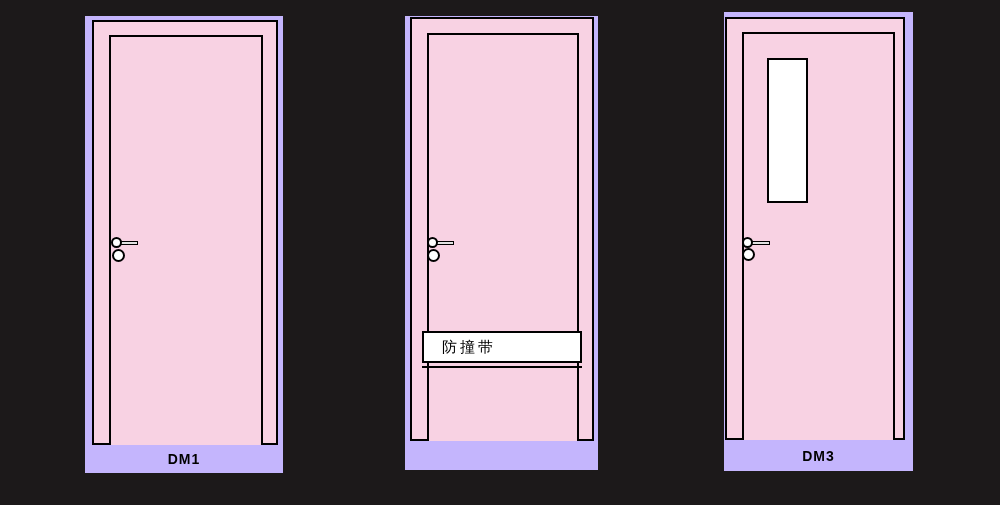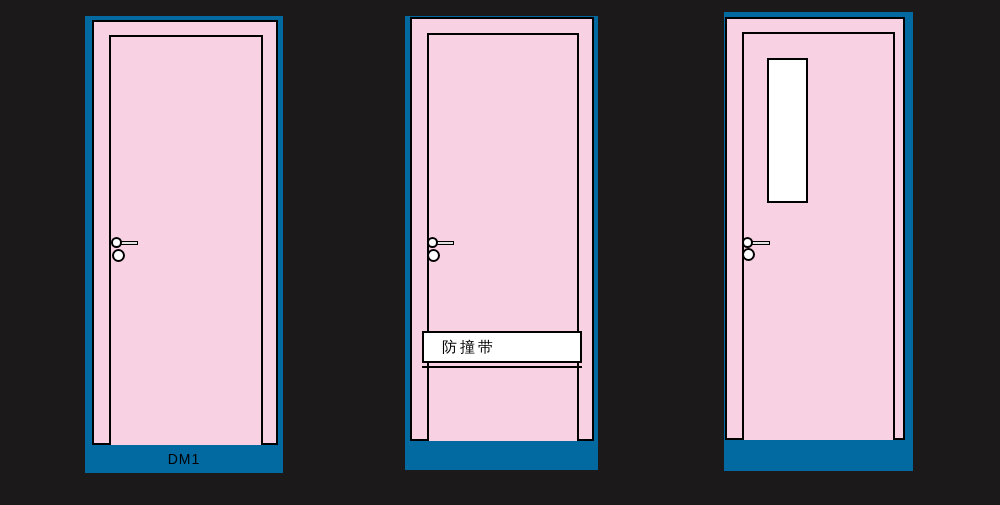--- a/index.html
+++ b/index.html
@@ -1,24 +1,24 @@
 <!DOCTYPE html>
 <html><head>
 <meta charset="utf-8">
 <style>
   html,body{margin:0;padding:0;background:#1c191a;}
   #canvas{
     position:relative;width:1000px;height:505px;background:#1c191a;
     overflow:hidden;font-family:"Liberation Sans",sans-serif;
   }
-  .door-card{position:absolute;background:#0369a1;}
+  .door-card{position:absolute;background:#c4b5fd;}
   .frame{position:absolute;background:#f8d2e3;border:2px solid #000;box-sizing:border-box;}
   .leaf{position:absolute;background:#f8d2e3;border:2px solid #000;border-bottom:none;box-sizing:border-box;}
   .label-strip{position:absolute;left:0;right:0;display:flex;align-items:center;justify-content:center;}
-  .label-strip span{font-weight:normal;font-size:14px;color:#000;letter-spacing:1px;}
+  .label-strip span{font-weight:bold;font-size:14px;color:#000;letter-spacing:1px;}
   
   .ring{position:absolute;width:11px;height:11px;border:2px solid #000;border-radius:50%;
         background:#fff;box-sizing:border-box;}
   .bar{position:absolute;width:22px;height:4px;border:1px solid #000;background:#e2e2e2;box-sizing:border-box;}
   .knob{position:absolute;width:13px;height:13px;border:2px solid #000;border-radius:50%;
         background:#fff;box-sizing:border-box;}
   
   .band{position:absolute;background:#ffffff;border:2px solid #000;box-sizing:border-box;
         display:flex;align-items:center;}
   .band span{font-family:"Liberation Serif",serif;font-size:15px;color:#000;
@@ -91,15 +91,18 @@
 
   <div id="d3" class="door-card">
     <div class="frame"></div>
     <div class="leaf"></div>
     <div class="window"></div>
     <div>
       <div class="bar"></div>
       <div class="ring"></div>
       <div class="knob"></div>
     </div>
+    <div class="label-strip">
+      <span>DM3</span>
+    </div>
   </div>
 
 </div>
 
 </body></html>

